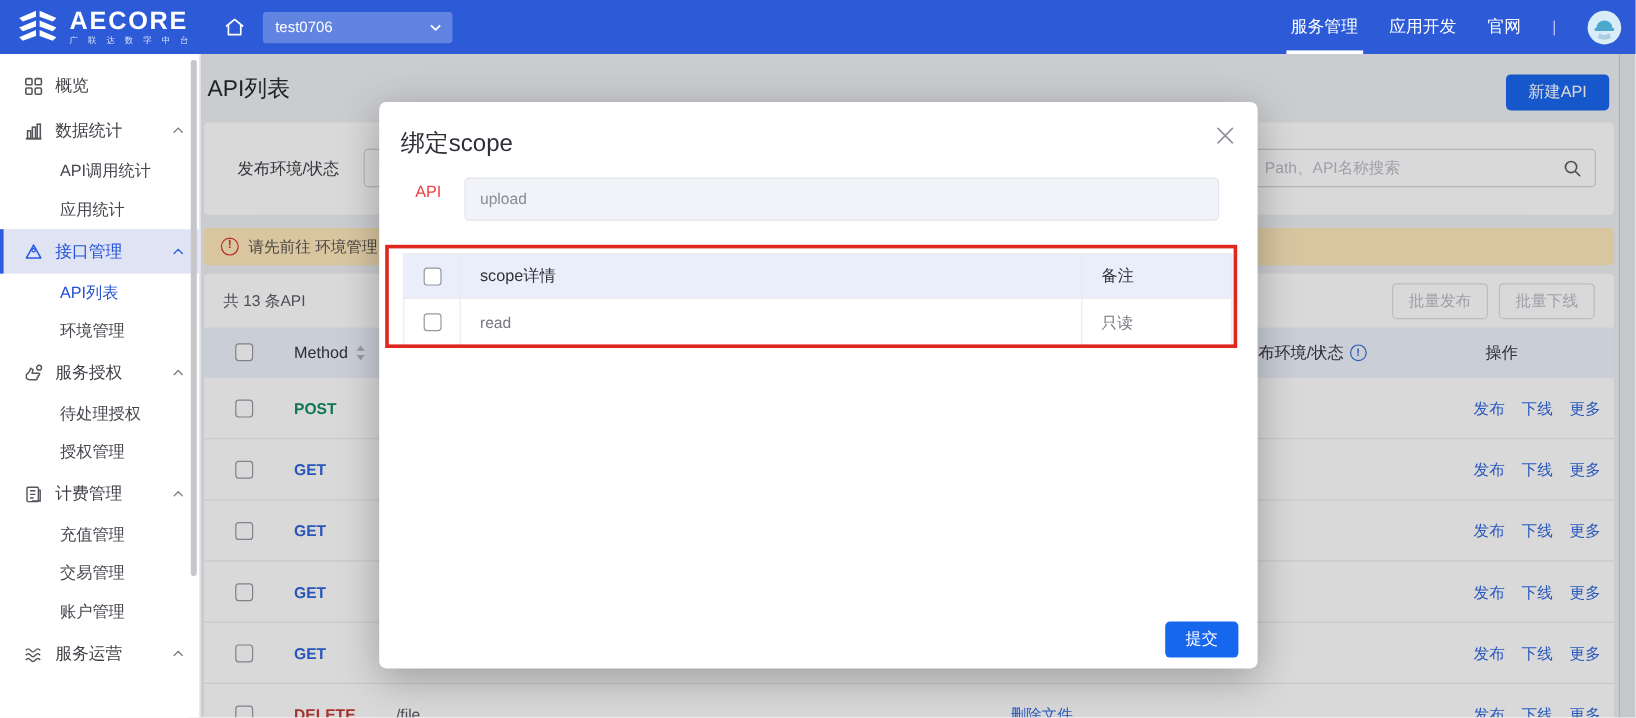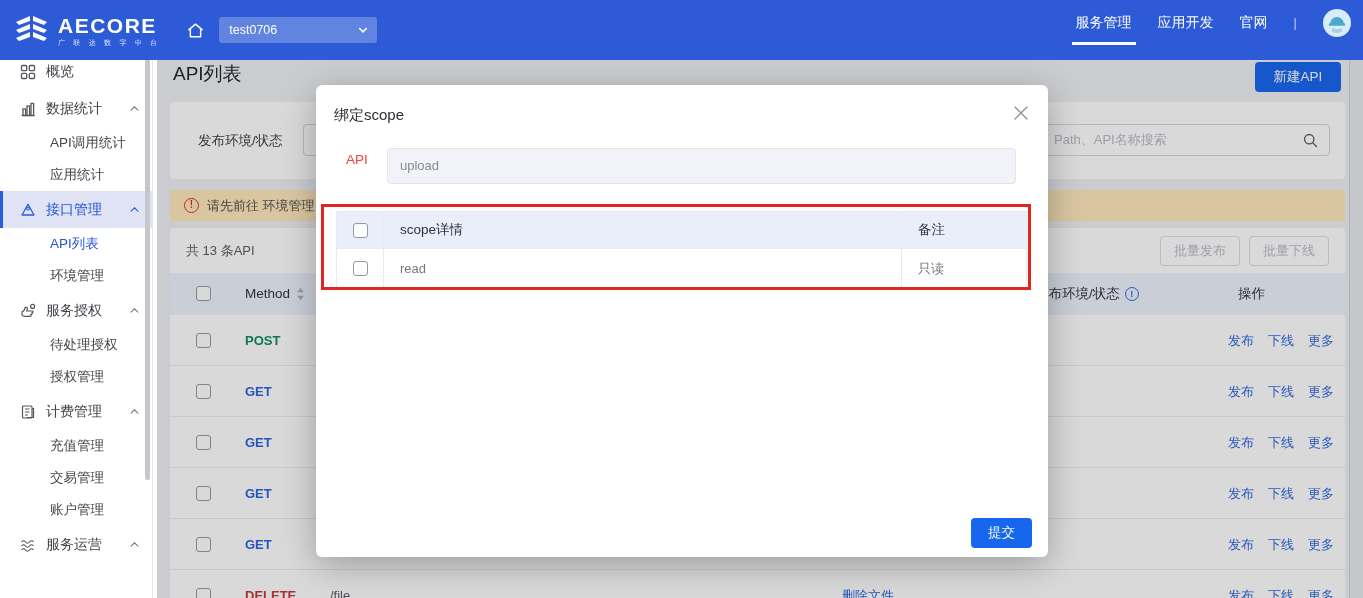--- a/index.html
+++ b/index.html
@@ -1,34 +1,34 @@
 <!DOCTYPE html>
 <html><head>
 <meta charset="utf-8">
 <style>
   * { margin:0; padding:0; box-sizing:border-box; }
   html,body { width:1363px; height:598px; overflow:hidden; font-family:"Liberation Sans","DejaVu Sans",sans-serif; background:#fff; }
 
   
-  .navbar { position:absolute; left:0; top:0; width:1363px; height:60px; background:#2d5bd7; z-index:200; display:flex; align-items:center; }
+  .navbar { position:absolute; left:0; top:0; width:1363px; height:45px; background:#2d5bd7; z-index:200; display:flex; align-items:center; }
   .brand { display:flex; align-items:center; margin-left:14px; gap:8px; }
   .brand-text { display:flex; flex-direction:column; line-height:1; }
   .brand-name { color:#fff; font-size:21px; font-weight:bold; letter-spacing:1.5px; }
   .brand-sub { color:#dfe6fb; font-size:7px; letter-spacing:3.2px; margin-top:3px; white-space:nowrap; }
   .home-ic { margin-left:26px; display:flex; align-items:center; }
   .ws-select { margin-left:14px; width:158px; height:26px; background:rgba(255,255,255,0.25); border-radius:3px; display:flex; align-items:center; padding:0 8px 0 10px; cursor:pointer; }
   .ws-select span { color:#fff; font-size:12.5px; flex:1; }
   .nav-right { position:absolute; right:12px; top:0; height:45px; display:flex; align-items:center; gap:26px; }
   .nav-link { color:#fff; font-size:14px; position:relative; height:45px; line-height:45px; cursor:pointer; }
   .nav-link.active::after { content:""; position:absolute; left:-4px; right:-4px; bottom:0; height:3.5px; background:#fff; }
   .nav-divider { color:rgba(255,255,255,0.65); font-size:13px; }
   .avatar { width:28px; height:28px; border-radius:50%; background:#d9edf8; display:flex; align-items:center; justify-content:center; cursor:pointer; overflow:hidden; }
 
   
-  .sidebar { position:absolute; left:0; top:45px; width:153px; bottom:0; background:#fff; border-right:1px solid #e5e5ea; z-index:100; padding-top:8px; }
+  .sidebar { position:absolute; left:0; top:45px; width:167px; bottom:0; background:#fff; border-right:1px solid #e5e5ea; z-index:100; padding-top:8px; }
   .s1 { height:37px; display:flex; align-items:center; padding:0 12px 0 20px; gap:10px; font-size:14px; color:#3f3f46; position:relative; cursor:pointer; }
   .s1 .lbl { flex:1; white-space:nowrap; }
   .s1 svg.mi { flex:none; }
   .s2 { height:32px; display:flex; align-items:center; padding-left:50px; font-size:13.5px; color:#45454c; cursor:pointer; white-space:nowrap; }
   .s1.active { background:#dfe3f4; color:#2453d6; }
   .s1.active::before { content:""; position:absolute; left:0; top:0; bottom:0; width:3px; background:#2b5ce0; }
   .s2.active { color:#2453d6; }
   .side-thumb { position:absolute; right:2px; top:5px; width:5px; height:430px; border-radius:3px; background:#c6c6cb; }
 
   
@@ -63,21 +63,21 @@
   .tr-path { position:absolute; left:160px; top:0; line-height:51px; font-size:13px; color:#5a5a61; }
   .tr-name { position:absolute; left:672px; top:0; line-height:51px; font-size:13px; color:#2f68dc; cursor:pointer; }
   .tr-actions { position:absolute; left:1058px; top:0; height:51px; display:flex; align-items:center; gap:14px; }
   .tr-actions span { color:#2f68dc; font-size:13px; cursor:pointer; white-space:nowrap; }
   .m-green { color:#0f8a60; } .m-blue { color:#2e63d9; } .m-red { color:#c23934; }
   .scroll-strip { position:absolute; right:0; top:0; bottom:0; width:14px; background:#e9eaee; border-left:1px solid #cfd0d6; }
   .dim { position:absolute; inset:0; background:rgba(18,18,24,0.16); z-index:50; }
 
   
   .modal { position:absolute; left:316px; top:85px; width:732px; height:472px; background:#fff; border-radius:6px; box-shadow:0 8px 34px rgba(0,0,0,0.28); z-index:300; }
-  .modal-title { position:absolute; left:18px; top:21px; font-size:15px; color:#2e2e36; }
+  .modal-title { position:absolute; left:18px; top:21px; font-size:20px; color:#2e2e36; }
   .modal-close { position:absolute; right:15px; top:16px; width:24px; height:24px; display:flex; align-items:center; justify-content:center; cursor:pointer; }
   .m-label { position:absolute; left:30px; top:57px; width:32px; height:36px; line-height:36px; text-align:left; font-size:13.5px; color:#ef4444; }
   .m-input { position:absolute; left:71px; top:63px; width:629px; height:36px; background:#f2f3f8; border:1px solid #e4e5ec; border-radius:4px; line-height:34px; padding-left:12px; font-size:13px; color:#8b8b95; }
   .scope-table { position:absolute; left:20px; top:126px; width:691px; border:1px solid #e8e9f1; border-collapse:collapse; }
   .scope-table th, .scope-table td { border:1px solid #e8e9f1; text-align:left; }
   .scope-table th { background:#eaeefb; height:37px; font-size:13.5px; color:#33333a; font-weight:normal; padding-left:16px; }
   .scope-table td { background:#fff; height:40px; font-size:13px; color:#77777f; padding-left:16px; }
   .col-cb { width:47px; text-align:center !important; padding-left:0 !important; }
   .col-remark { width:125px; }
   .scope-table .cb { margin:0 auto; }

